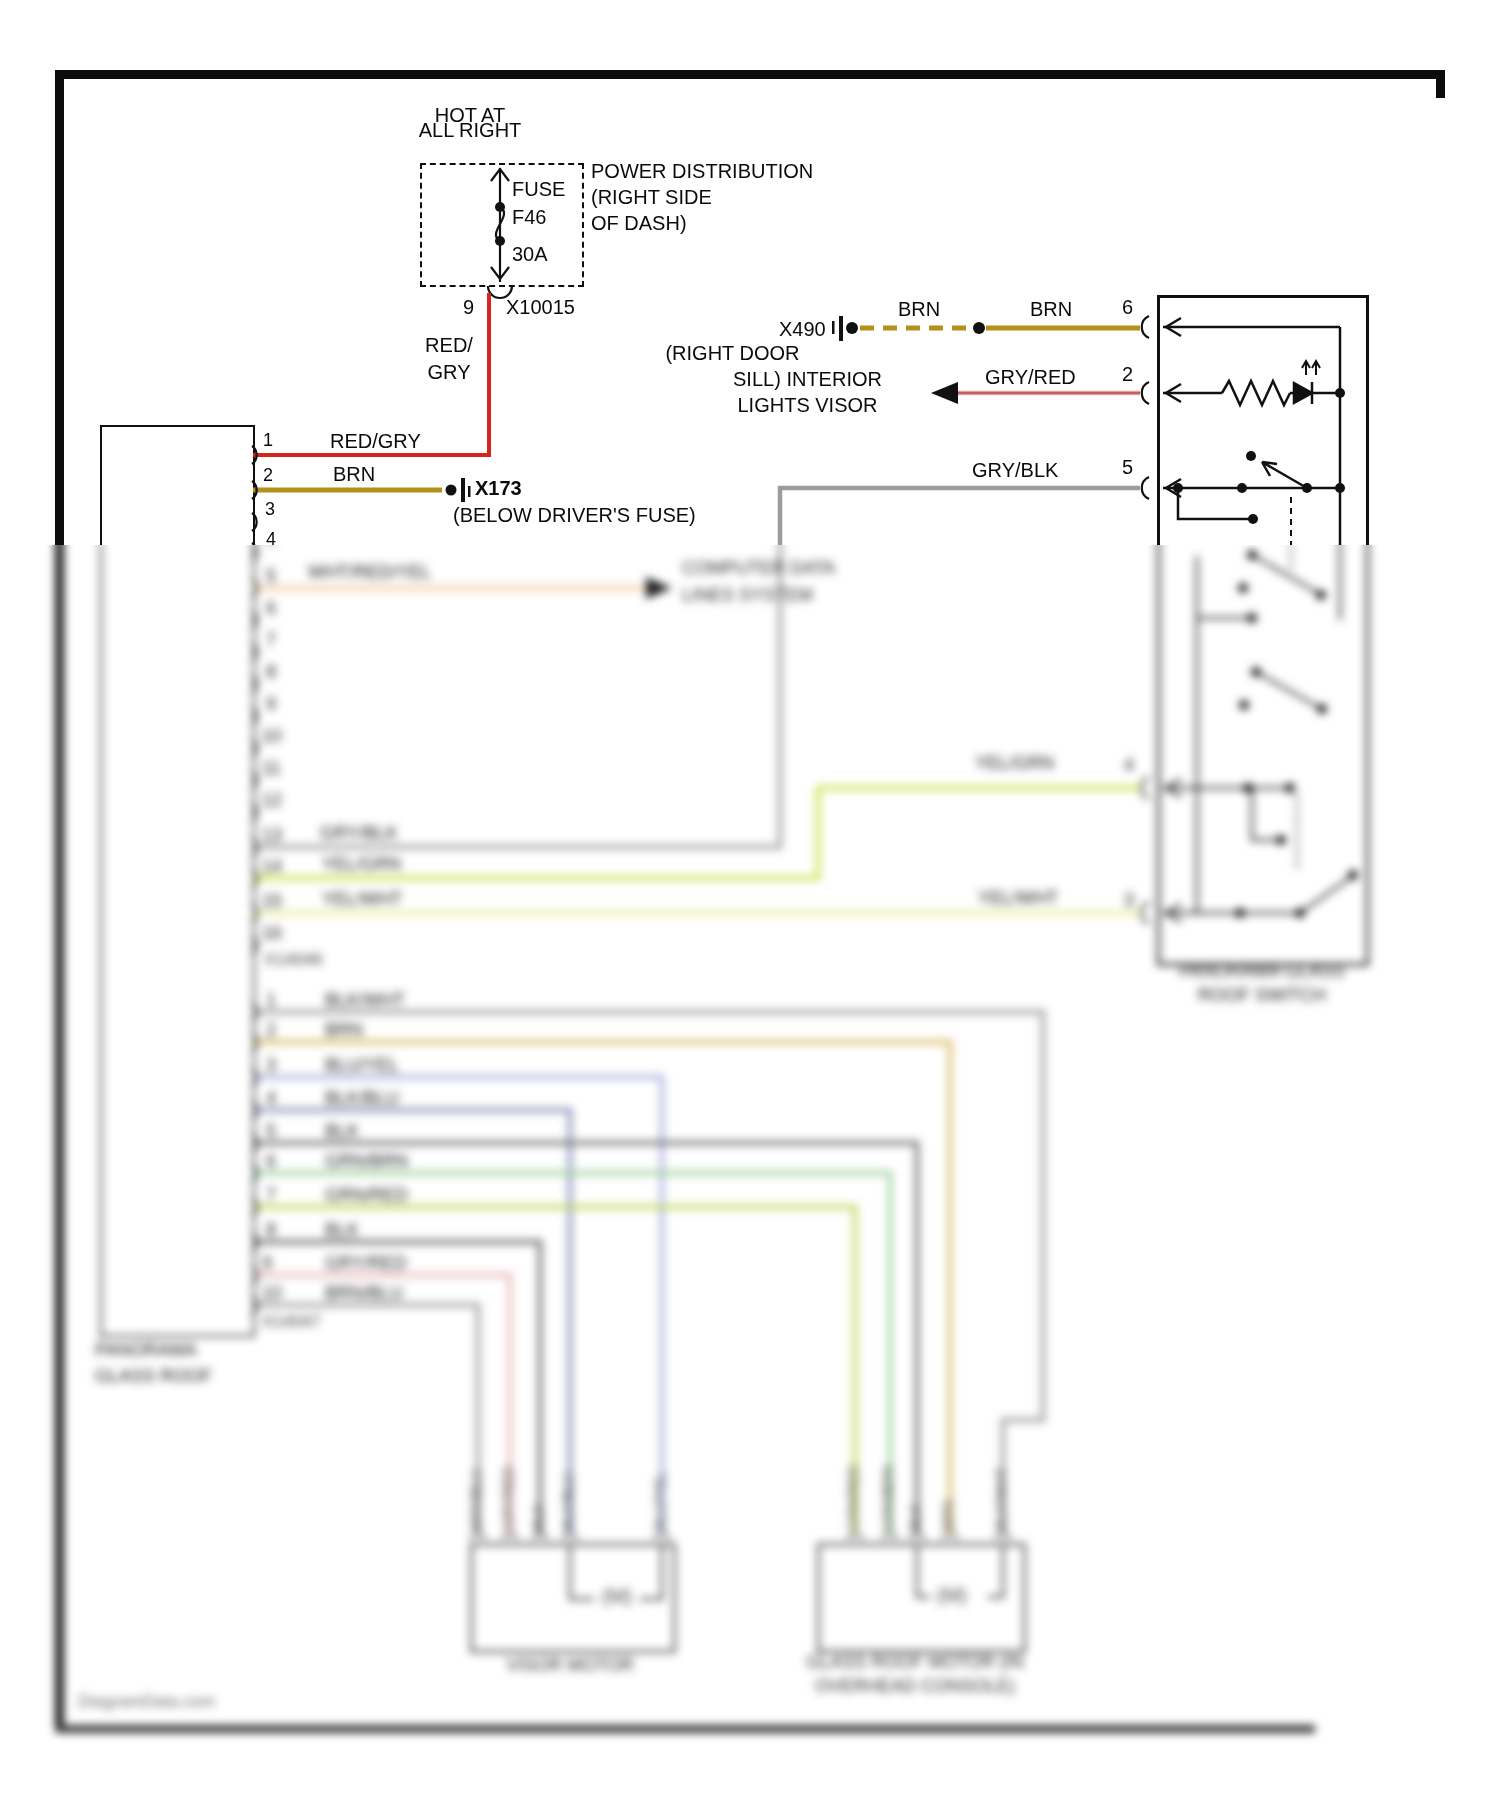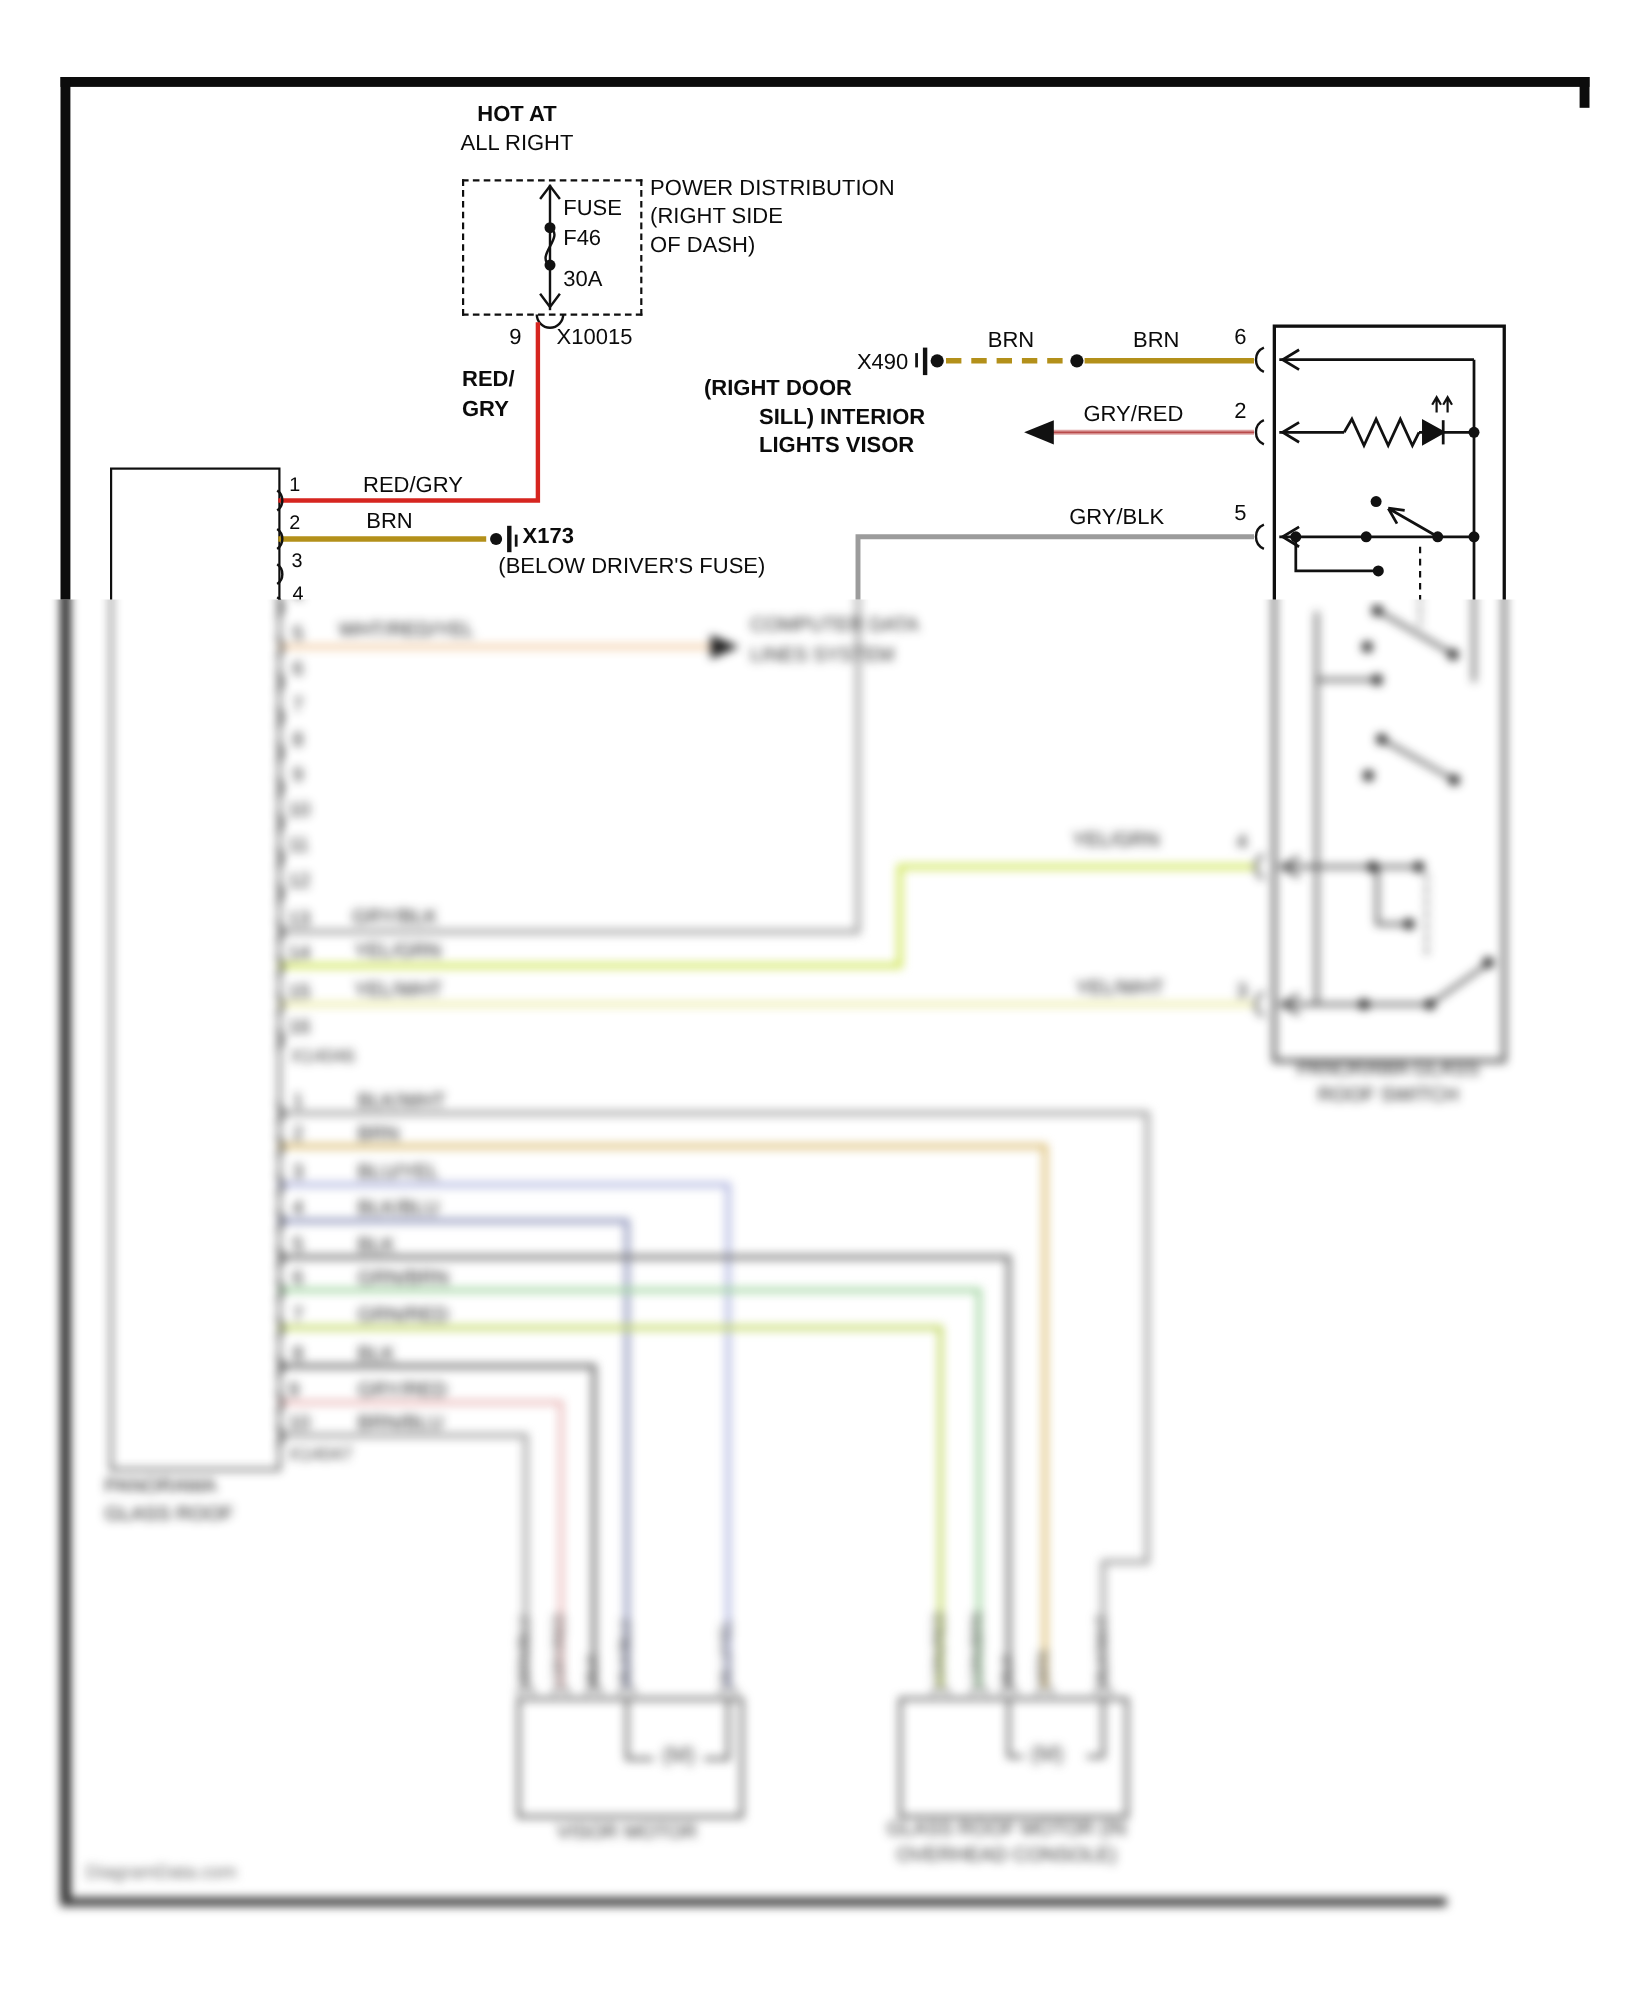--- a/index.html
+++ b/index.html
@@ -7,21 +7,21 @@
          font-family:"Liberation Sans",sans-serif;}
   .layer{position:absolute;inset:0;}
   #sharp-host{clip-path:inset(0 0 1269px 0);}
   #blur-host{clip-path:inset(545px 0 0 0);}
   #blur-host .copy{filter:blur(4.5px) opacity(.94);}
   .diag{position:absolute;inset:0;width:1500px;height:1814px;}
   .t{position:absolute;white-space:nowrap;font-size:20px;color:#0b0b0b;line-height:1.15;}
   .s{font-size:18px;}
   .xs{font-size:17px;}
   .n{font-size:18px;}
-  .r{text-align:left;font-weight:bold;}
+  .r{text-align:center;}
   .c{text-align:center;}
   .v{position:absolute;writing-mode:vertical-rl;transform:rotate(180deg);font-size:14px;color:#2a2a2a;white-space:nowrap;}
   .box{position:absolute;border:2.5px solid #0f0f0f;background:transparent;}
   .bar{position:absolute;background:#0c0c0c;}
   .gbox{position:absolute;border:3px solid #4a4a4a;}
   svg{position:absolute;left:0;top:0;}
   .wm{font-style:normal;color:#5f5f5f;}
 </style>
 </head>
 <body>
@@ -144,21 +144,21 @@
           <circle cx="1300" cy="913" r="5"></circle>
             <circle cx="1353" cy="875" r="5"></circle>
         </g>
 
         <g fill="none" stroke="#4a4a4a" stroke-width="3">
           <path d="M570,1543 V1599 H594 M662,1543 V1599 H640"></path>
           <path d="M917,1543 V1597 H930 M1003,1543 V1597 H988"></path>
         </g>
       </svg>
 
-      <div class="t c" style="left:420px;top:93px;width:100px;font-weight:bold;">HOT AT</div>
+      <div class="t c" style="left:420px;top:104px;width:100px;">HOT AT</div>
       <div class="t c" style="left:412px;top:119px;width:116px;">ALL RIGHT</div>
       <div class="t" style="left:512px;top:178px;">FUSE</div>
       <div class="t" style="left:512px;top:206px;">F46</div>
       <div class="t" style="left:512px;top:243px;">30A</div>
       <div class="t" style="left:591px;top:160px;">POWER DISTRIBUTION</div>
       <div class="t" style="left:591px;top:186px;">(RIGHT SIDE</div>
       <div class="t" style="left:591px;top:212px;">OF DASH)</div>
       <div class="t" style="left:463px;top:296px;">9</div>
       <div class="t" style="left:506px;top:296px;">X10015</div>
       <div class="t r" style="left:420px;top:334px;width:58px;">RED/</div>

